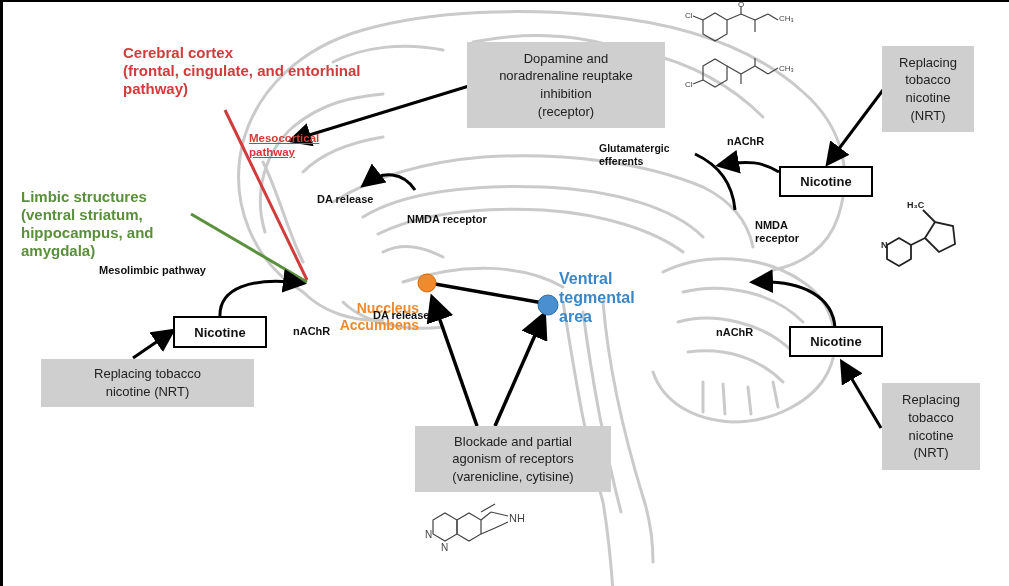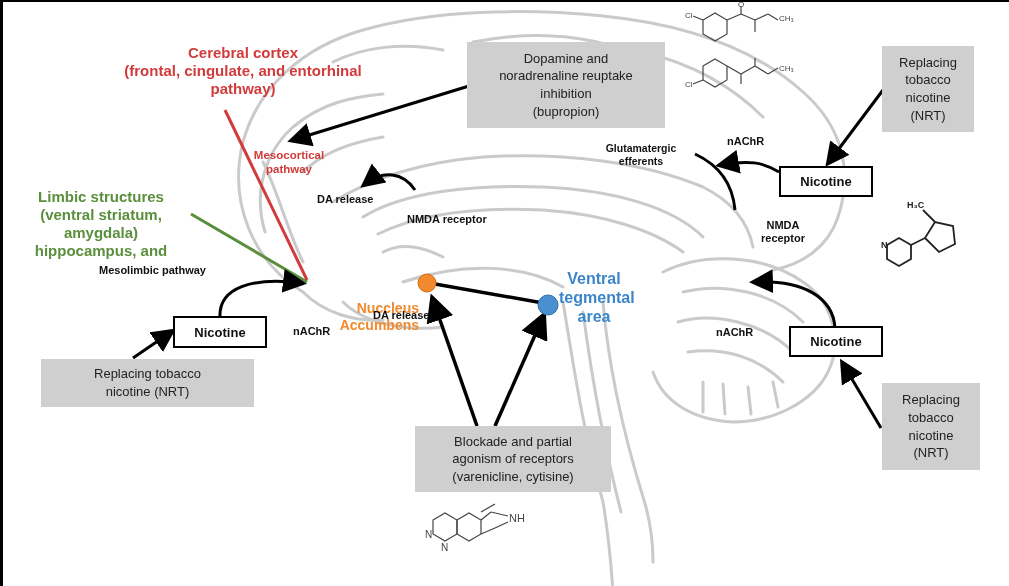--- a/index.html
+++ b/index.html
@@ -2,21 +2,21 @@
 <html><head>
 <meta charset="utf-8">
 <style>
   html, body { margin:0; padding:0; background:#fff; }
   #stage {
     position:relative; width:1009px; height:586px; overflow:hidden;
     background:#fff; font-family:"Liberation Sans", sans-serif;
     border-left:3px solid #000; border-top:2px solid #000; box-sizing:border-box;
   }
   svg.layer { position:absolute; left:0; top:0; }
-  .lbl { position:absolute; font-weight:bold; text-align:center; white-space:nowrap; line-height:1.2; }
+  .lbl { position:absolute; font-weight:bold; text-align:left; white-space:nowrap; line-height:1.2; }
   .sm { font-size:11px; color:#111; }
   .big-red { color:#d13b3b; font-size:15px; }
   .red-sm { color:#d13b3b; font-size:11.5px; }
   .green { color:#5a8f3c; font-size:15px;margin-top:26px; }
   .orange { color:#f08a2c; font-size:14px; }
   .blue { color:#3a86c8; font-size:16px; }
   .gbox {
     position:absolute; background:#cfcfcf; color:#222; font-size:13px;
     text-align:center; display:flex; align-items:center; justify-content:center;
     line-height:1.35; box-sizing:border-box; padding:19px;
@@ -141,25 +141,25 @@
 
   <div class="lbl big-red" style="left:120px;top:42px;width:240px;">
     <div>Cerebral cortex</div>
     <div>(frontal, cingulate, and entorhinal</div>
     <div>pathway)</div>
   </div>
 
   <div class="lbl green" style="left:18px;top:160px;width:160px;">
     <div>Limbic structures</div>
     <div>(ventral striatum,</div>
+    <div>hippocampus, and</div>
     <div>amygdala)</div>
-    <div>hippocampus, and</div>
-  </div>
-
-  <div class="lbl red-sm" style="left:246px;top:147px;width:80px;">
+  </div>
+
+  <div class="lbl red-sm" style="left:246px;top:130px;width:80px;text-decoration:underline;">
     <div>Mesocortical</div>
     <div>pathway</div>
   </div>
 
   <div class="lbl sm" style="left:96px;top:262px;">Mesolimbic pathway</div>
 
   <div class="lbl orange" style="left:330px;top:262px;width:86px;text-align:right;margin-top:36px;">
     <div>Nuccleus</div>
     <div>Accumbens</div>
   </div>
@@ -183,21 +183,21 @@
   </div>
   <div class="lbl sm" style="left:724px;top:133px;">nAChR</div>
   <div class="lbl sm" style="left:290px;top:323px;">nAChR</div>
   <div class="lbl sm" style="left:713px;top:324px;">nAChR</div>
 
   <div class="gbox" style="left:464px;top:40px;width:198px;height:86px;">
     <div>
       <div>Dopamine and</div>
       <div>noradrenaline reuptake</div>
       <div>inhibition</div>
-      <div>(bupropion)</div>
+      <div>(receptor)</div>
     </div>
   </div>
 
   <div class="gbox" style="left:38px;top:357px;width:213px;height:48px;">
     <div>
       <div>Replacing tobacco</div>
       <div>nicotine (NRT)</div>
     </div>
   </div>
 

